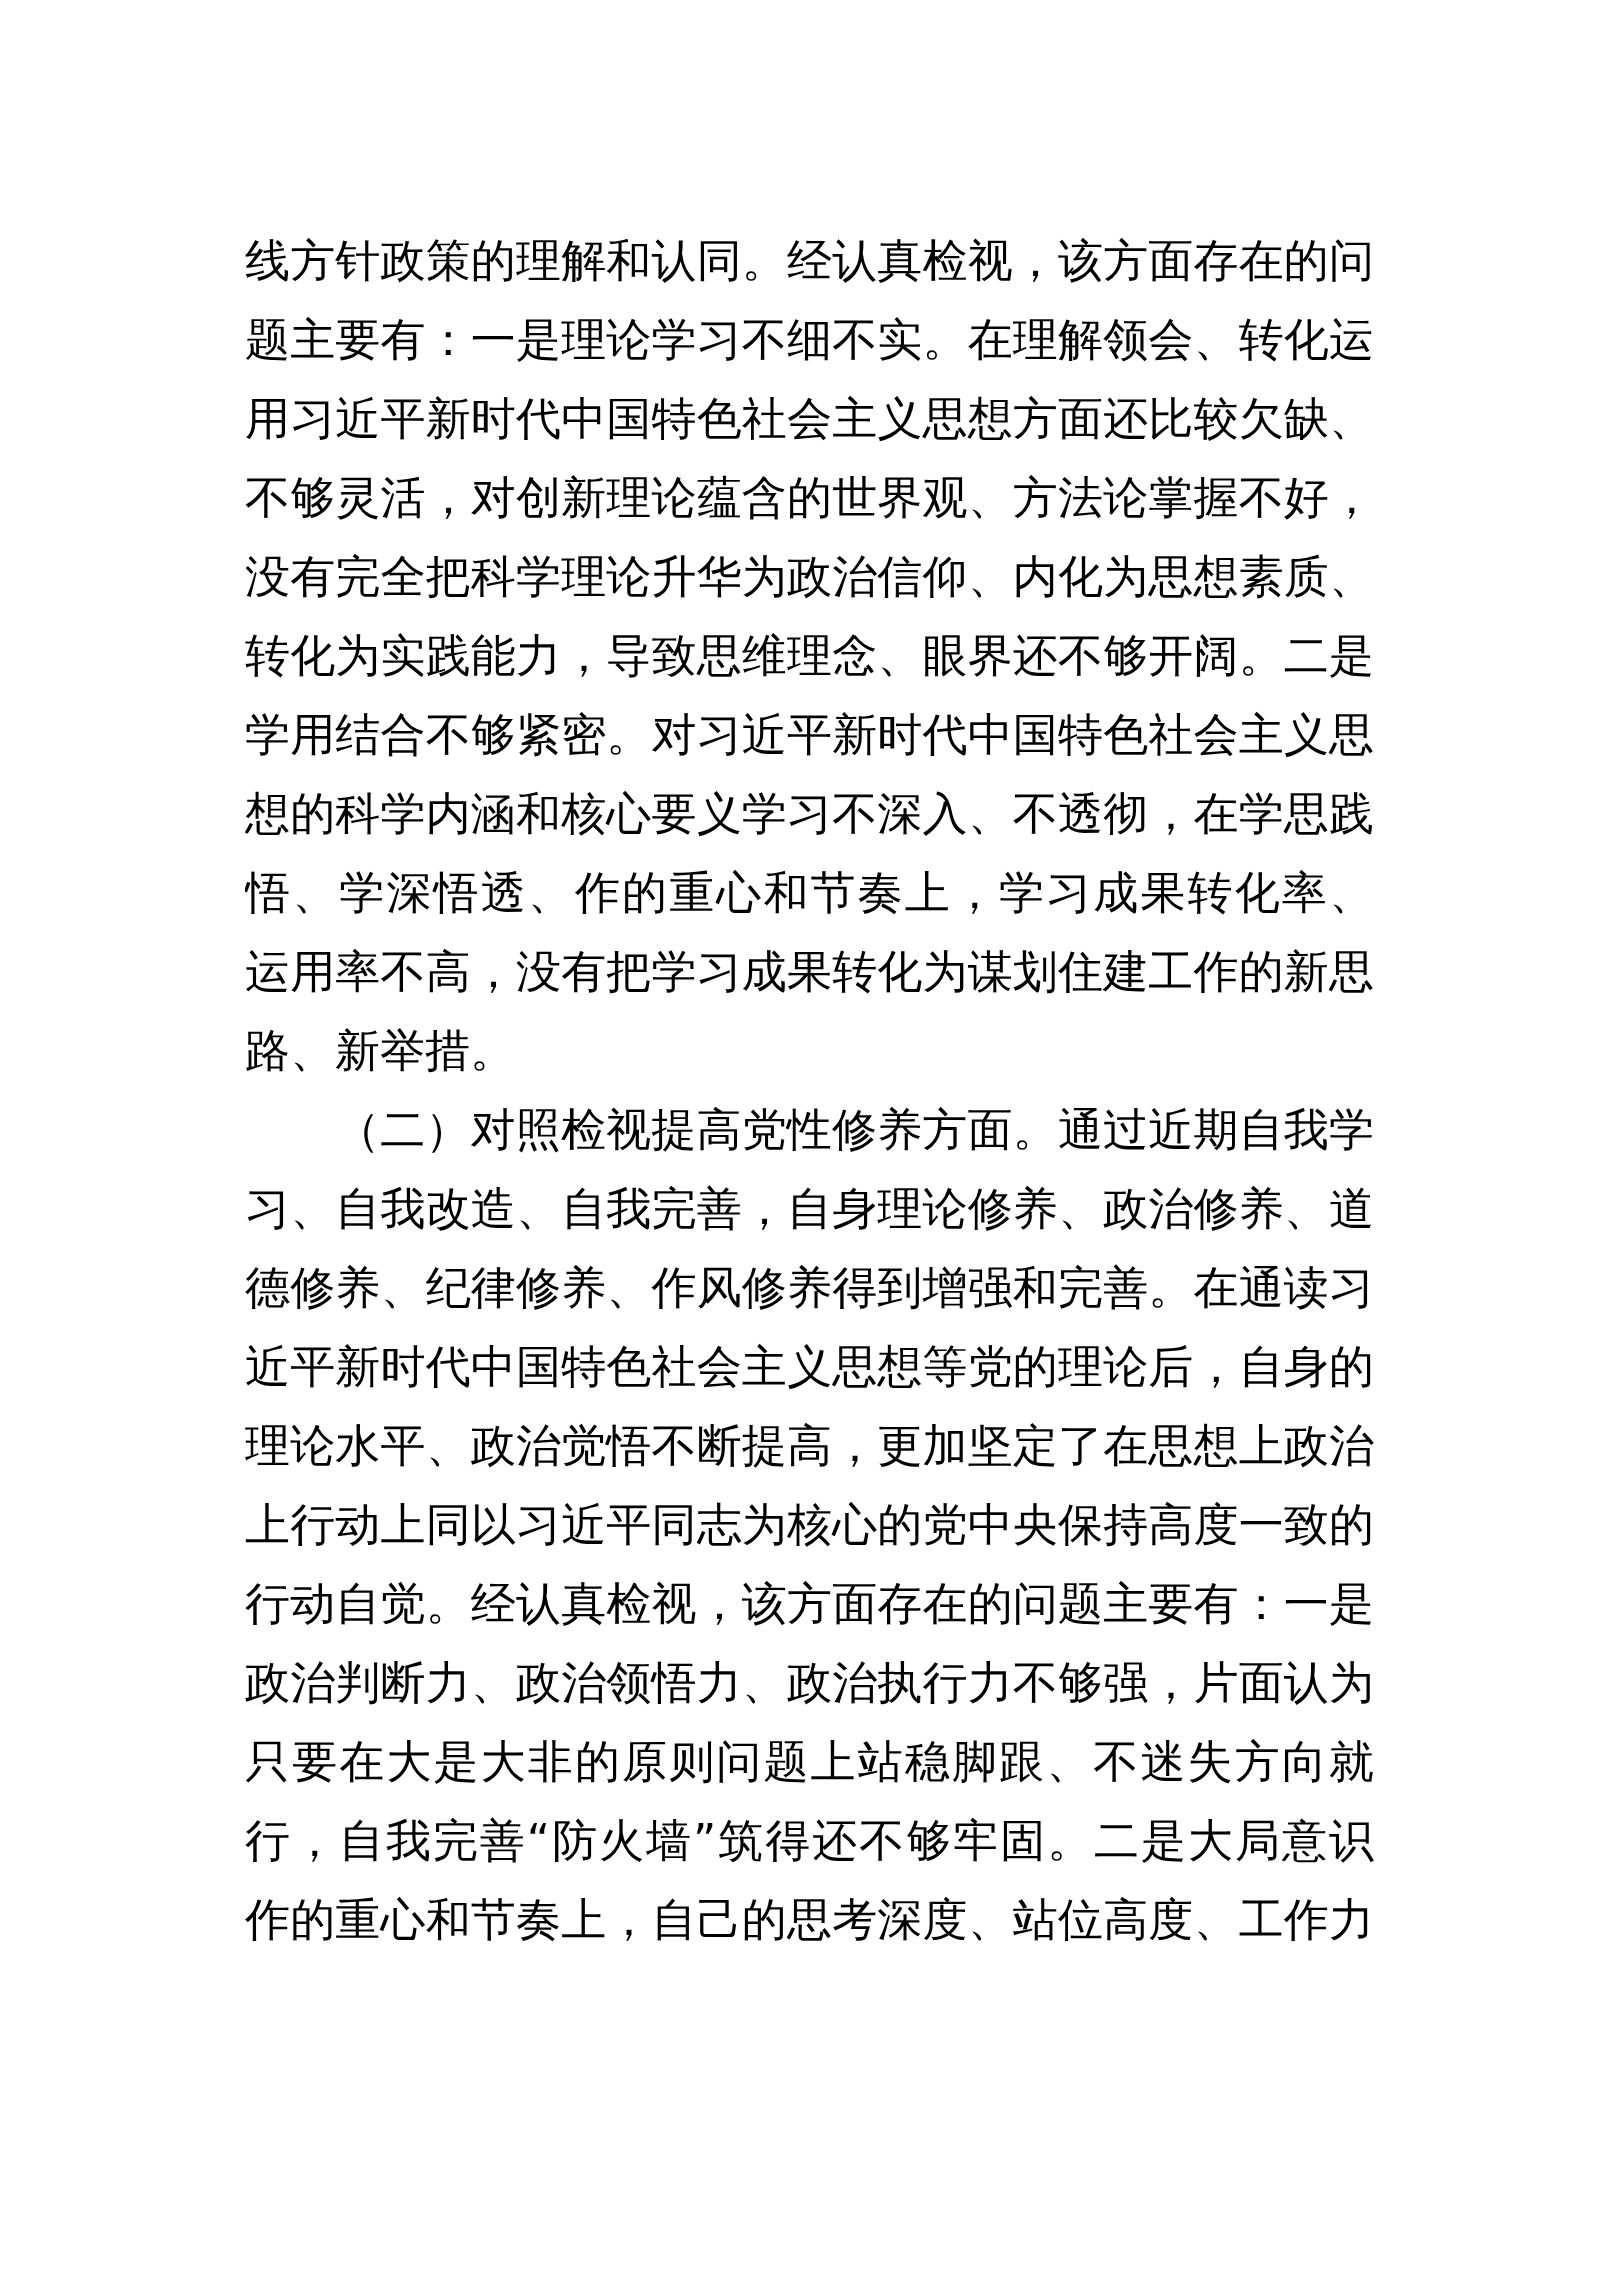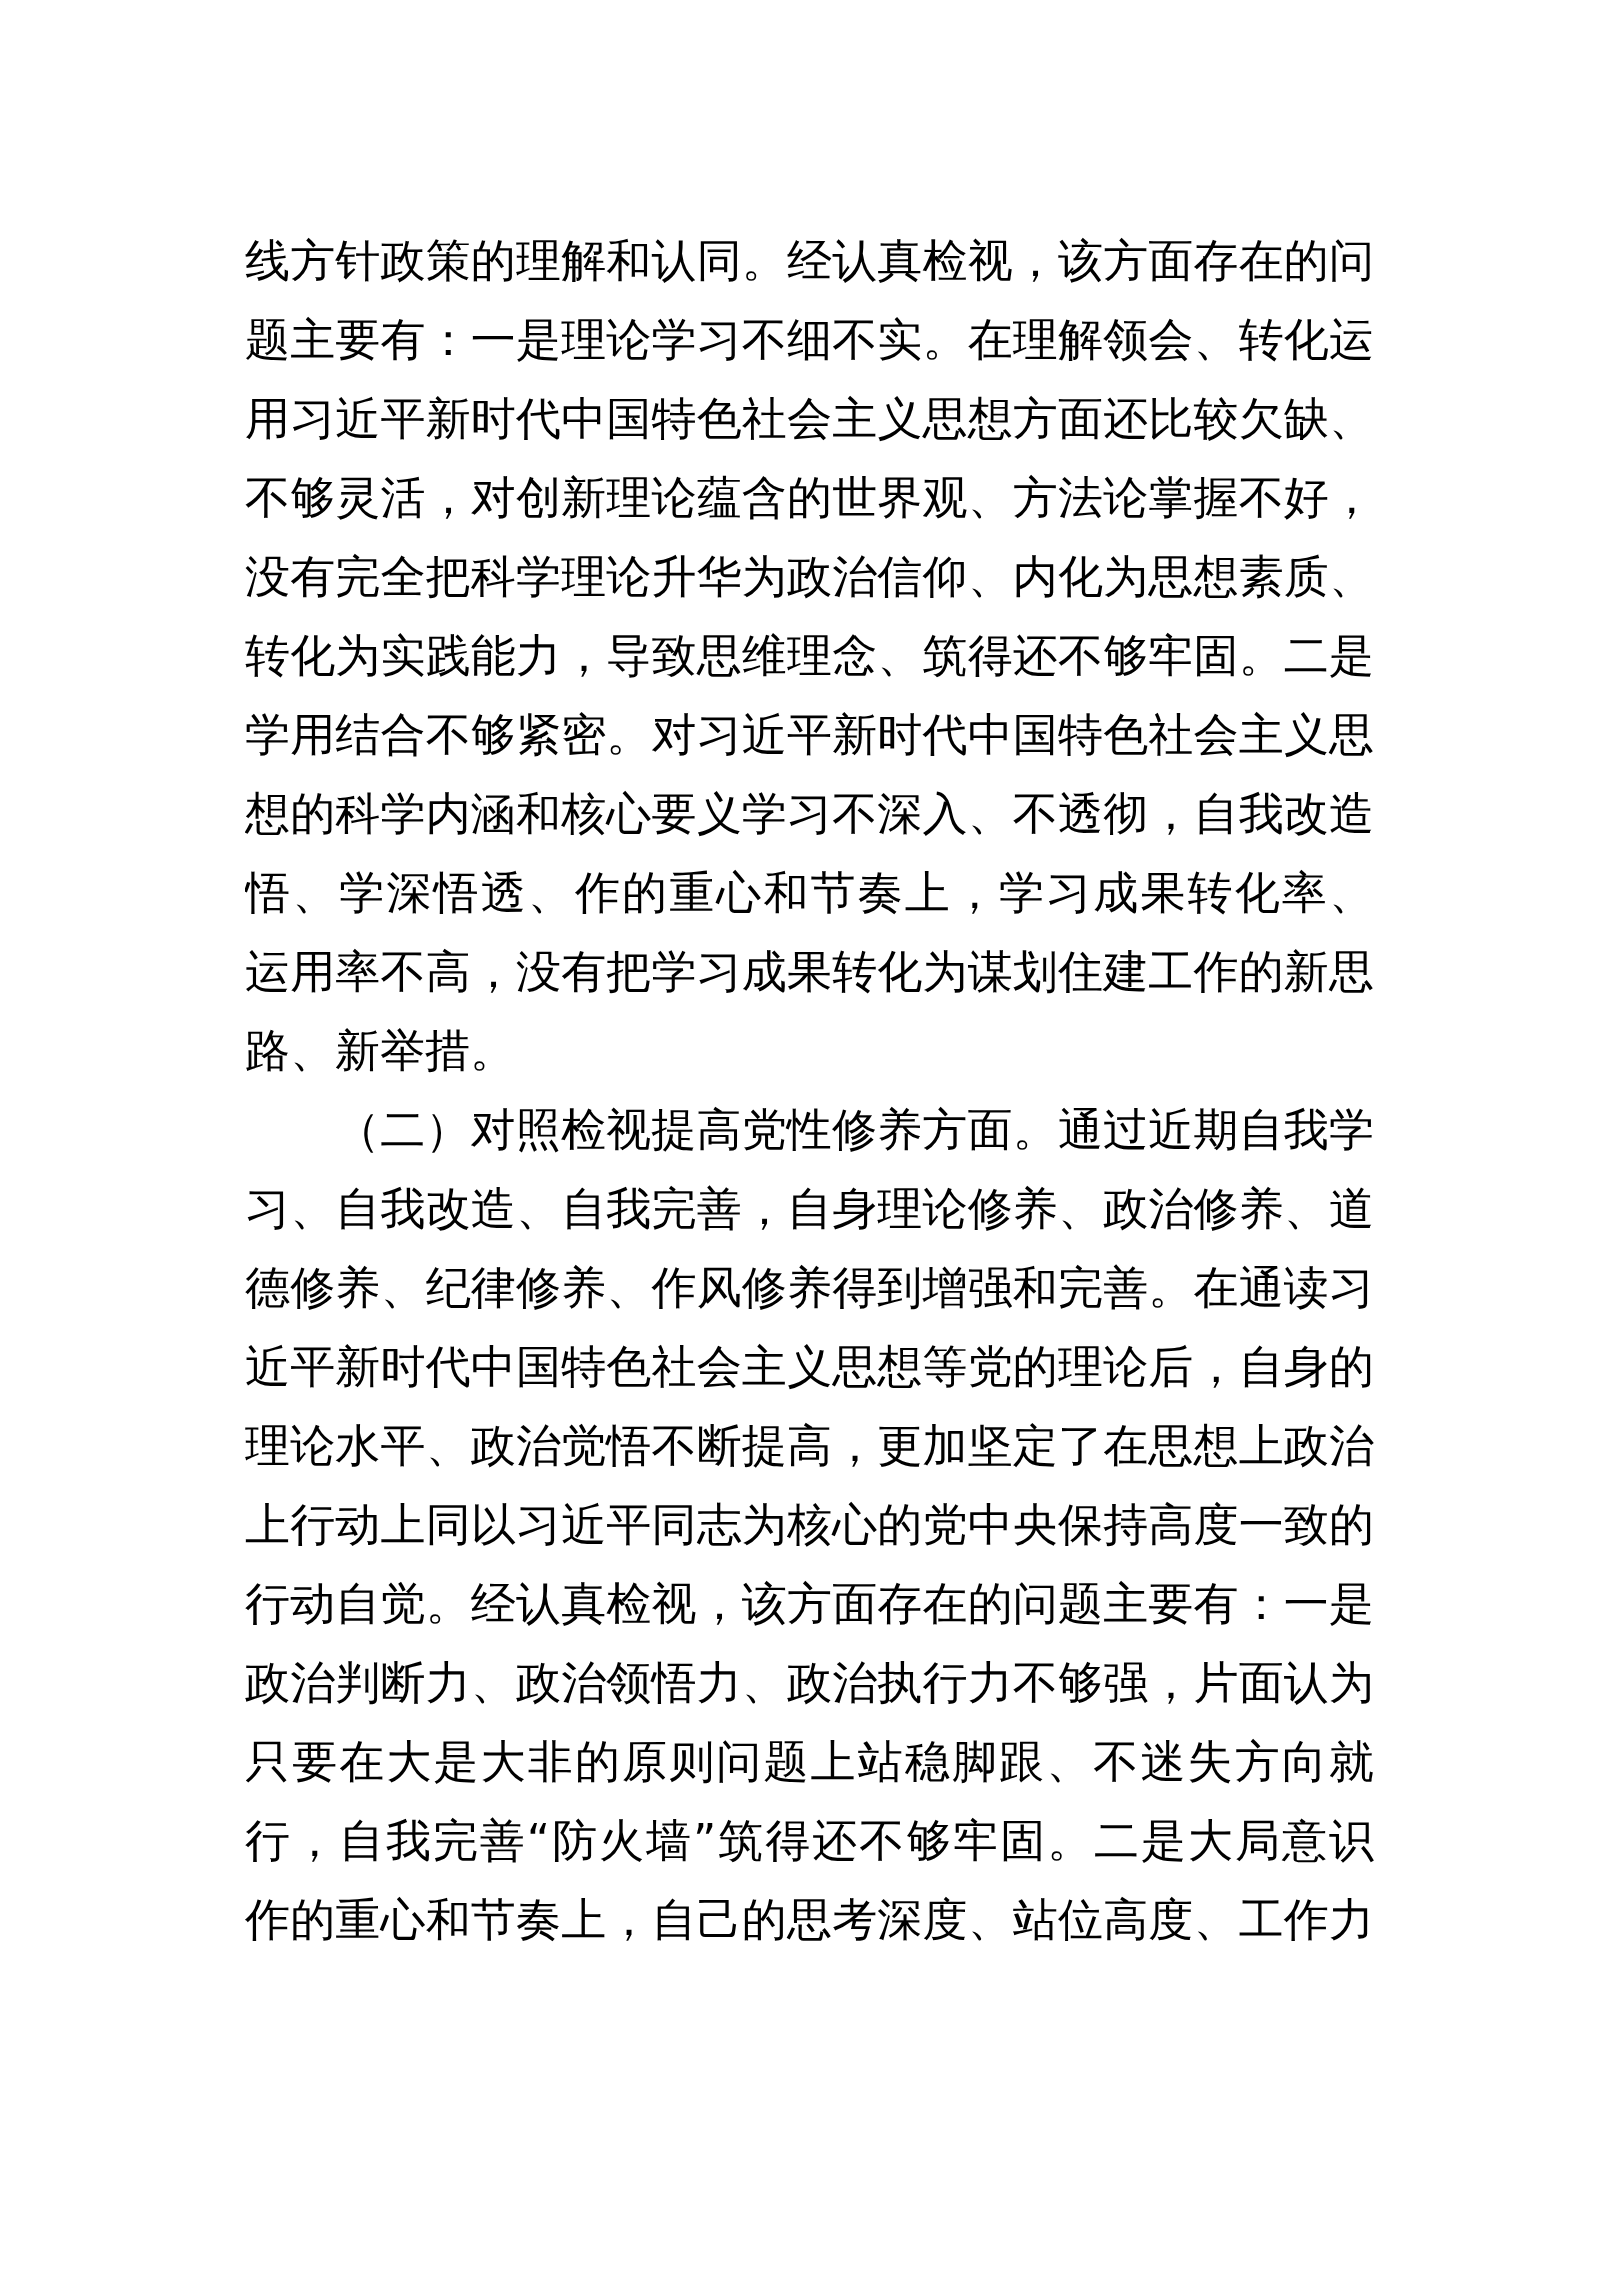--- a/index.html
+++ b/index.html
@@ -45,23 +45,23 @@
 <body>
 
 <div class="page">
   <div class="text-block">
       <div class="paragraph">
         <div class="text-line justified">线方针政策的理解和认同。经认真检视，该方面存在的问</div>
         <div class="text-line justified">题主要有：一是理论学习不细不实。在理解领会、转化运</div>
         <div class="text-line justified">用习近平新时代中国特色社会主义思想方面还比较欠缺、</div>
         <div class="text-line justified">不够灵活，对创新理论蕴含的世界观、方法论掌握不好，</div>
         <div class="text-line justified">没有完全把科学理论升华为政治信仰、内化为思想素质、</div>
-        <div class="text-line justified">转化为实践能力，导致思维理念、筑得还不够牢固。二是</div>
+        <div class="text-line justified">转化为实践能力，导致思维理念、眼界还不够开阔。二是</div>
         <div class="text-line justified">学用结合不够紧密。对习近平新时代中国特色社会主义思</div>
-        <div class="text-line justified">想的科学内涵和核心要义学习不深入、不透彻，自我改造</div>
+        <div class="text-line justified">想的科学内涵和核心要义学习不深入、不透彻，在学思践</div>
         <div class="text-line justified">悟、学深悟透、作的重心和节奏上，学习成果转化率、</div>
         <div class="text-line justified">运用率不高，没有把学习成果转化为谋划住建工作的新思</div>
         <div class="text-line">路、新举措。</div>
       </div>
       <div class="paragraph">
         <div class="text-line justified" style="text-indent: 90px;">（二）对照检视提高党性修养方面。通过近期自我学</div>
         <div class="text-line justified">习、自我改造、自我完善，自身理论修养、政治修养、道</div>
         <div class="text-line justified">德修养、纪律修养、作风修养得到增强和完善。在通读习</div>
         <div class="text-line justified">近平新时代中国特色社会主义思想等党的理论后，自身的</div>
         <div class="text-line justified">理论水平、政治觉悟不断提高，更加坚定了在思想上政治</div>

